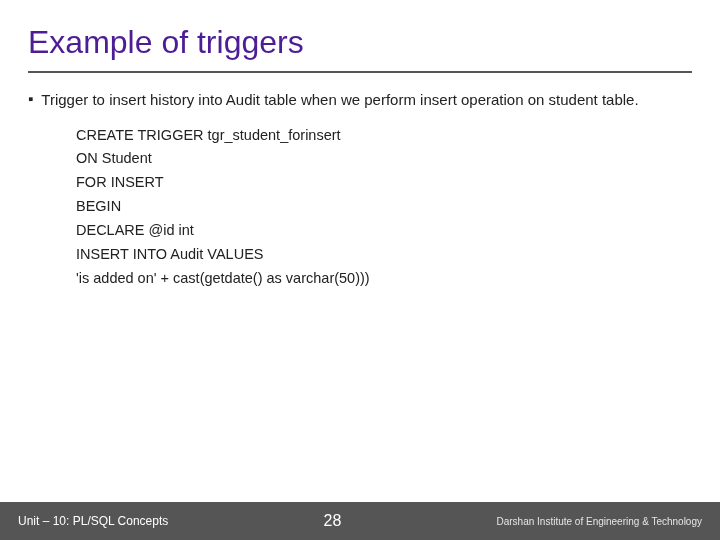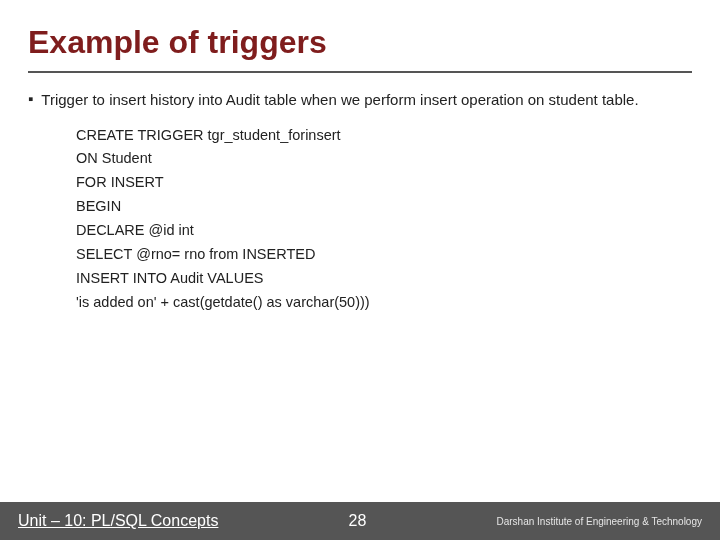--- a/index.html
+++ b/index.html
@@ -20,22 +20,22 @@
     .page {
       width: 720px;
       height: 540px;
       padding: 24px 28px 0 28px;
       display: flex;
       flex-direction: column;
     }
 
     .title {
       font-size: 32px;
-      font-weight: bold;
-      color: #7f1d1d;
+      font-weight: normal;
+      color: #4c1d95;
       margin-bottom: 10px;
     }
 
     .divider {
       height: 2px;
       background: #555555;
       margin-bottom: 16px;
     }
 
     .bullet-section {
@@ -78,23 +78,22 @@
       right: 0;
       height: 38px;
       background: #555555;
       display: flex;
       align-items: center;
       justify-content: space-between;
       padding: 0 18px;
     }
 
     .footer-left {
-      font-size: 16px;
+      font-size: 12px;
       color: #ffffff;
-      text-decoration: underline;
     }
 
     .footer-center {
       font-size: 16px;
       color: #ffffff;
     }
 
     .footer-right {
       font-size: 10px;
       color: #e5e5e5;
@@ -111,21 +110,20 @@
     <span class="bullet-symbol">▪</span>
     <span class="bullet-text">Trigger to insert history into Audit table when we perform insert operation on student table.</span>
   </div>
 
   <div class="code-block">
   <div class="code-line">CREATE TRIGGER tgr_student_forinsert</div>
       <div class="code-line">ON Student</div>
       <div class="code-line">FOR INSERT</div>
       <div class="code-line">BEGIN</div>
       <div class="code-line">DECLARE @id int</div>
-      <div class="code-line">SELECT @rno= rno from INSERTED</div>
       <div class="code-line">INSERT INTO Audit VALUES</div>
       <div class="code-line">'is added on' +  cast(getdate() as varchar(50)))</div>
     </div>
 </div>
 
 <div class="footer">
   <span class="footer-left">Unit – 10: PL/SQL Concepts</span>
   <span class="footer-center">28</span>
   <span class="footer-right">Darshan Institute of Engineering &amp; Technology</span>
 </div>

